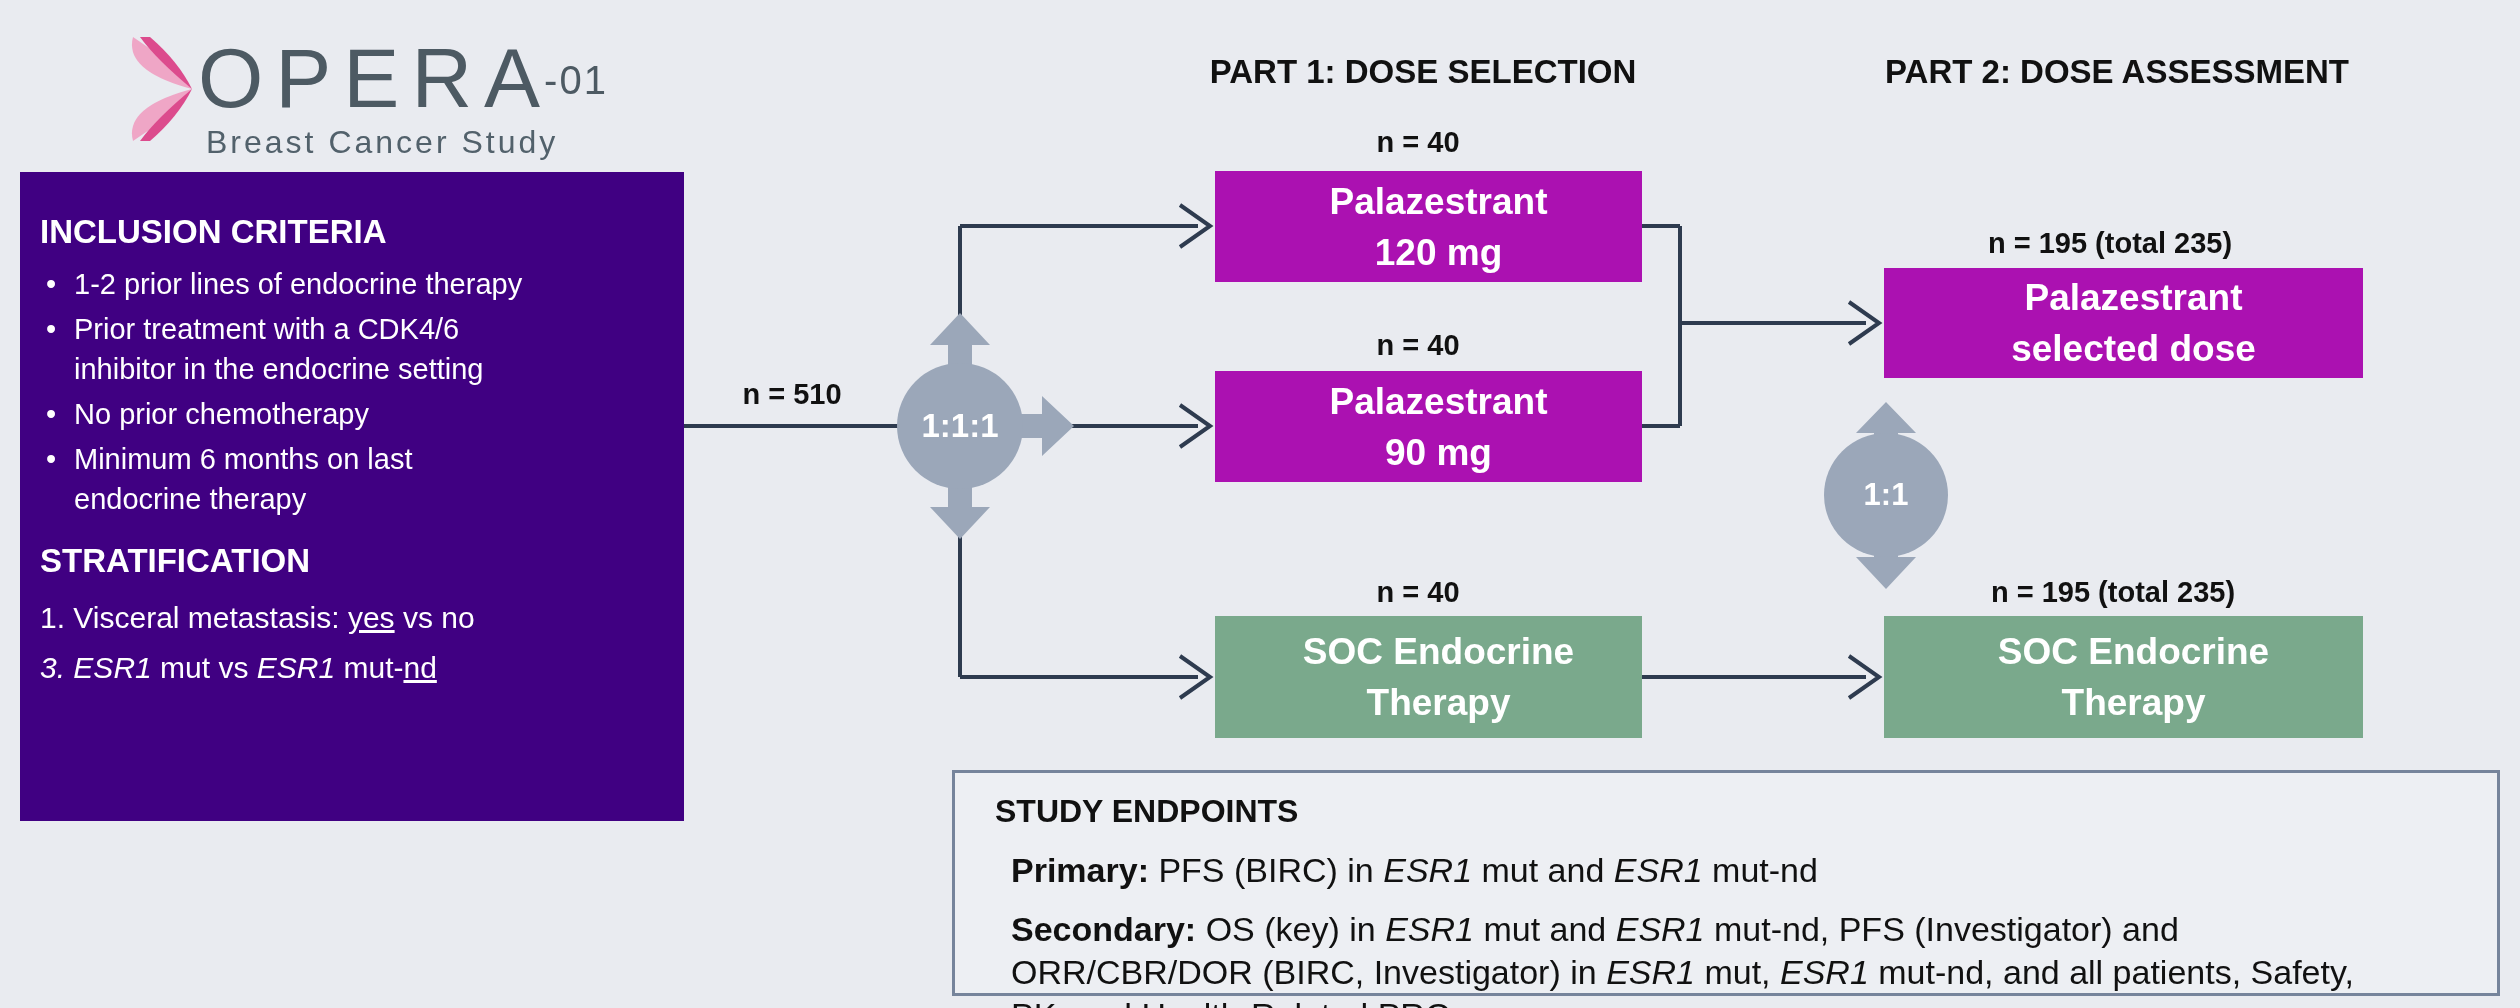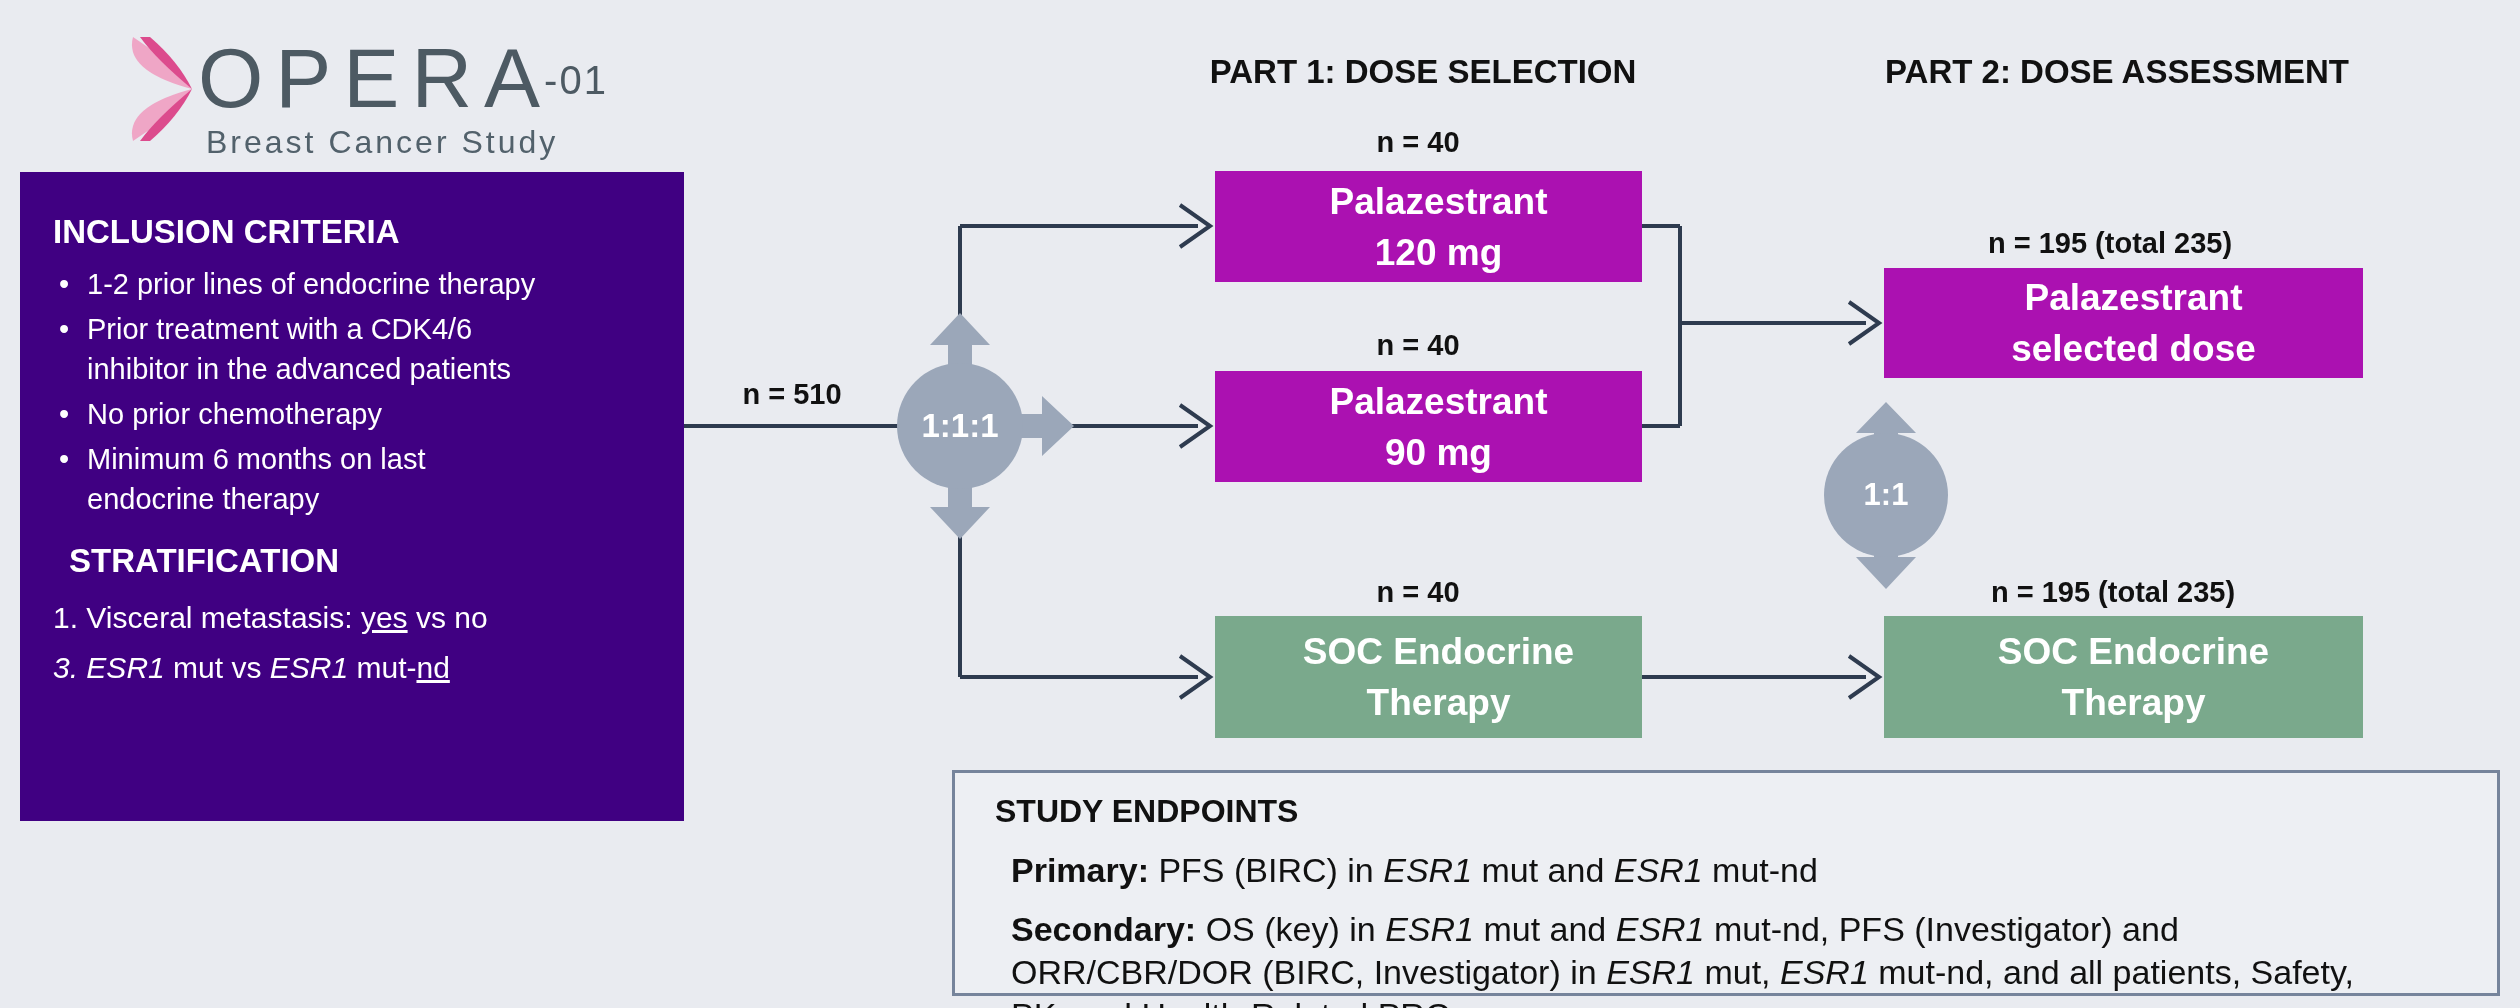--- a/index.html
+++ b/index.html
@@ -42,29 +42,29 @@
   
   .part-header{
     position:absolute;transform:translate(-50%,-50%);
     font-size:33px;font-weight:bold;color:var(--text-black);white-space:nowrap;text-align:right;
   }
 
   
   .criteria-panel{
     position:absolute;left:20px;top:172px;width:664px;height:649px;
     background:var(--accent-purple);color:#ffffff;box-sizing:border-box;
-    padding:30px 28px 0 33px;
+    padding:30px 28px 0 20px;
   }
   .criteria-heading{font-size:33px;font-weight:bold;line-height:40px;margin:10px 0 12px 0;}
   .criteria-list{list-style:none;margin:0;padding:0;max-width:560px;}
   .criteria-list li{
     position:relative;padding-left:34px;font-size:29px;line-height:40px;margin-bottom:5px;
   }
   .criteria-list li::before{content:"\2022";position:absolute;left:6px;}
-  .strat-heading{margin-top:22px;margin-left:16px;}
+  .strat-heading{margin-top:22px;}
   .strat-item{font-size:30px;line-height:50px;white-space:nowrap;}
   .u{text-decoration:underline;}
   .i{font-style:italic;}
   .b{font-weight:bold;}
 
   
   .flow-box{
     position:absolute;display:flex;flex-direction:column;justify-content:center;align-items:center;
     color:#ffffff;font-weight:bold;font-size:37px;line-height:51px;text-align:center;padding-left:20px;
   }
@@ -138,21 +138,21 @@
   </svg>
   <div class="ratio-label" style="left:960px;top:426px;">1:1:1</div>
   <div class="ratio-label" style="left:1886px;top:495px;font-size:31px;text-align:center;">1:1</div>
 
   <div class="criteria-panel">
     <div class="criteria-heading">INCLUSION CRITERIA</div>
     <ul class="criteria-list">
       <li><span>1-2 prior lines of endocrine therapy</span></li>
       <li>
         <span style="display:block">Prior treatment with a CDK4/6</span>
-        <span style="display:block">inhibitor in the advanced patients</span>
+        <span style="display:block">inhibitor in the endocrine setting</span>
       </li>
       <li><span>No prior chemotherapy</span></li>
       <li>
         <span style="display:block">Minimum 6 months on last</span>
         <span style="display:block">endocrine therapy</span>
       </li>
     </ul>
     <div class="criteria-heading strat-heading">STRATIFICATION</div>
     <div class="strat-item"><span>1. Visceral metastasis: </span><span class="u">yes</span><span> vs no</span></div>
     <div class="strat-item"><span class="i">3. </span><span class="i">ESR1</span><span> mut vs </span><span class="i">ESR1</span><span> mut-</span><span class="u">nd</span></div>

